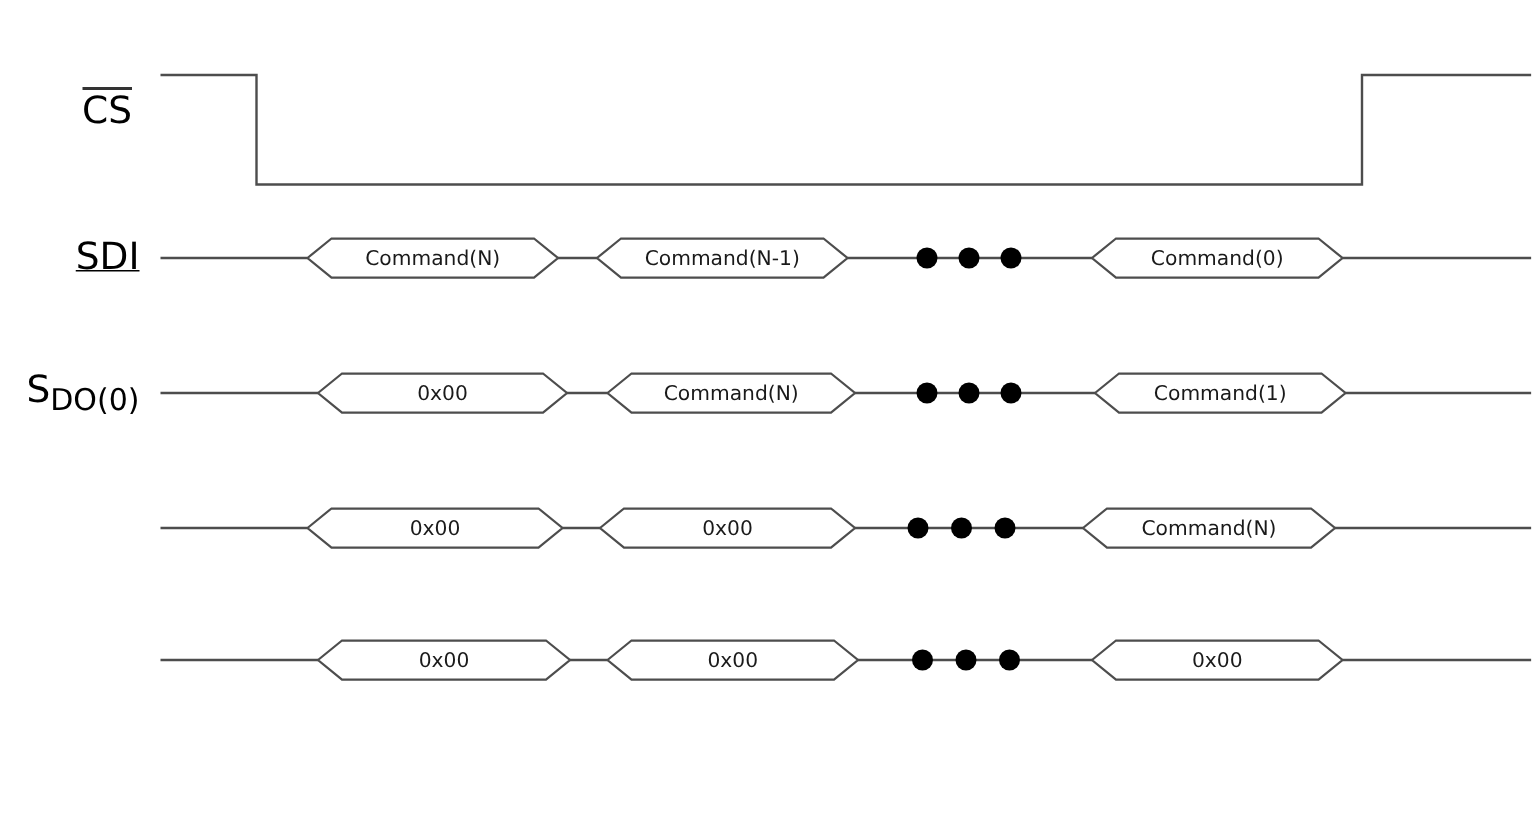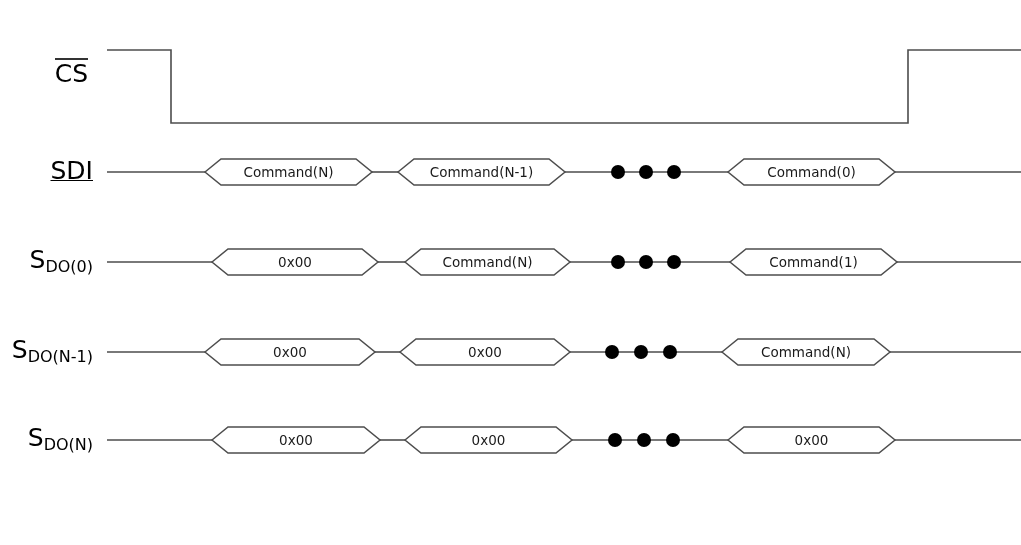--- a/index.html
+++ b/index.html
@@ -53,21 +53,21 @@
     text-align: right;
     color: #000000;
     font-family: "DejaVu Sans", sans-serif;
     white-space: nowrap;
     line-height: 1;
   }
   .row-label .base {
     font-size: 25px;
   }
   .row-label .sub {
-    font-size: 16px;
+    font-size: 20px;
     vertical-align: -0.28em;
   }
   .row-label .plain {
     font-size: 25px;
   }
   .overline-text {
     display: inline-block;
     border-top: 2px solid #333333;
     padding-top: 1px;
     line-height: 1.05;
@@ -141,21 +141,15 @@
   </div>
 
   <div class="row-label" style="left:0px; top:158px; width:93px;text-decoration:underline;">
     <span class="plain">SDI</span>
   </div>
 
   <div class="row-label" style="left:0px; top:247px; width:93px;">
     <span class="base">S</span><span class="sub">DO(0)</span>
   </div>
 
-  <div class="row-label" style="left:0px; top:337px; width:93px;">
-    <span class="base">S</span><span class="sub">DO(N-1)</span>
-  </div>
 
-  <div class="row-label" style="left:0px; top:425px; width:93px;">
-    <span class="base">S</span><span class="sub">DO(N)</span>
-  </div>
 
 </div>
 
 </body></html>

